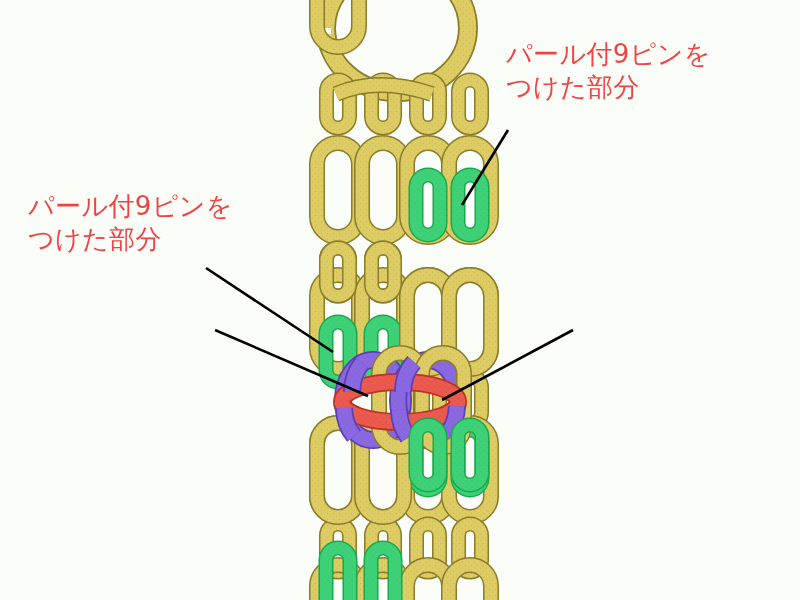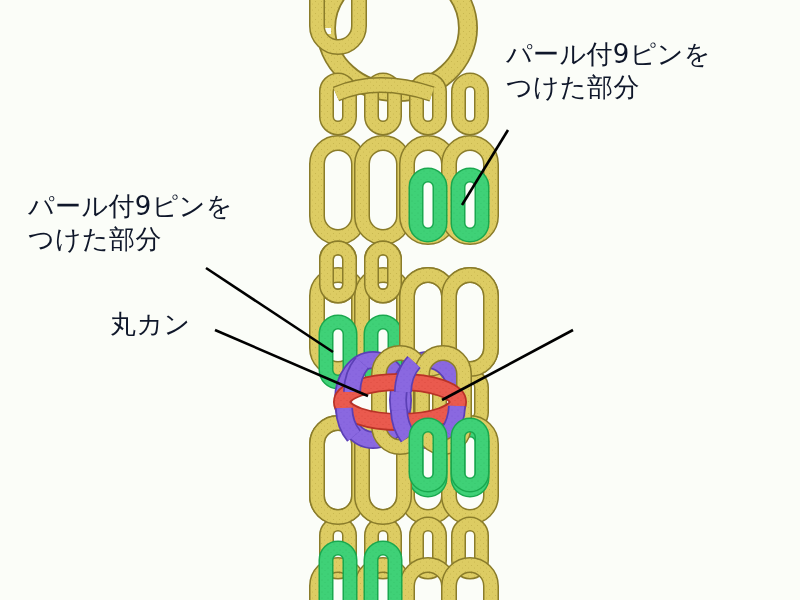--- a/index.html
+++ b/index.html
@@ -8,21 +8,21 @@
     width:800px;height:600px;
     background:#fbfdf8;
     font-family:"Liberation Sans","DejaVu Sans",sans-serif;
     overflow:hidden;
     position:relative;
   }
   #stage{position:relative;width:800px;height:600px;}
   #art{position:absolute;left:0;top:0;width:800px;height:600px;}
   .anno{
     position:absolute;
-    color:#0f172a;
+    color:#ef4444;
     font-size:26px;
     line-height:1.26;
     letter-spacing:0.4px;
     white-space:pre;
     font-family:"DejaVu Sans","Liberation Sans",sans-serif;
     font-weight:400;
   }
   #lbl-pearl-right{left:506px;top:38px;}
   #lbl-pearl-left{left:28px;top:190px;}
   #lbl-jumpring{left:110px;top:308px;}
@@ -209,16 +209,15 @@
 
     </g>
   </svg>
 
   <div class="anno" id="lbl-pearl-right">パール付9ピンを
 つけた部分</div>
 
   <div class="anno" id="lbl-pearl-left">パール付9ピンを
 つけた部分</div>
 
-  <div class="anno" id="lbl-jumpring">丸カン</div>
 
 
 </div>
 
 </body></html>

